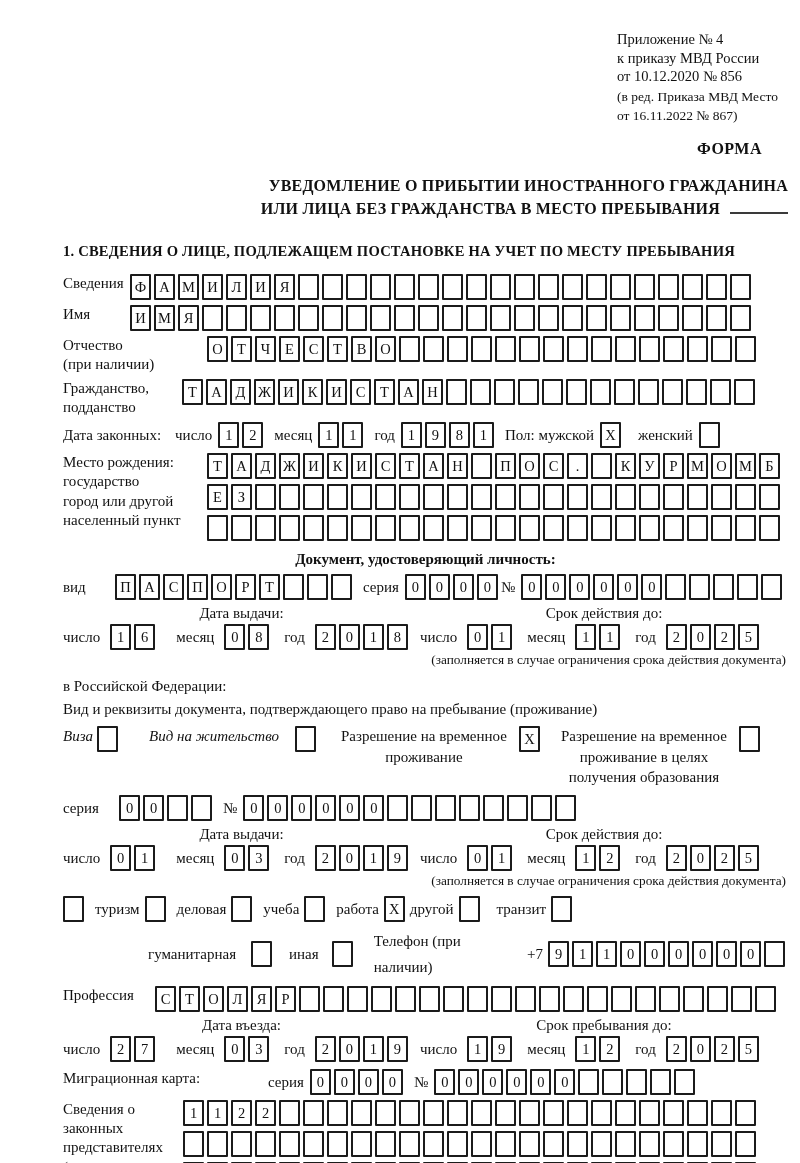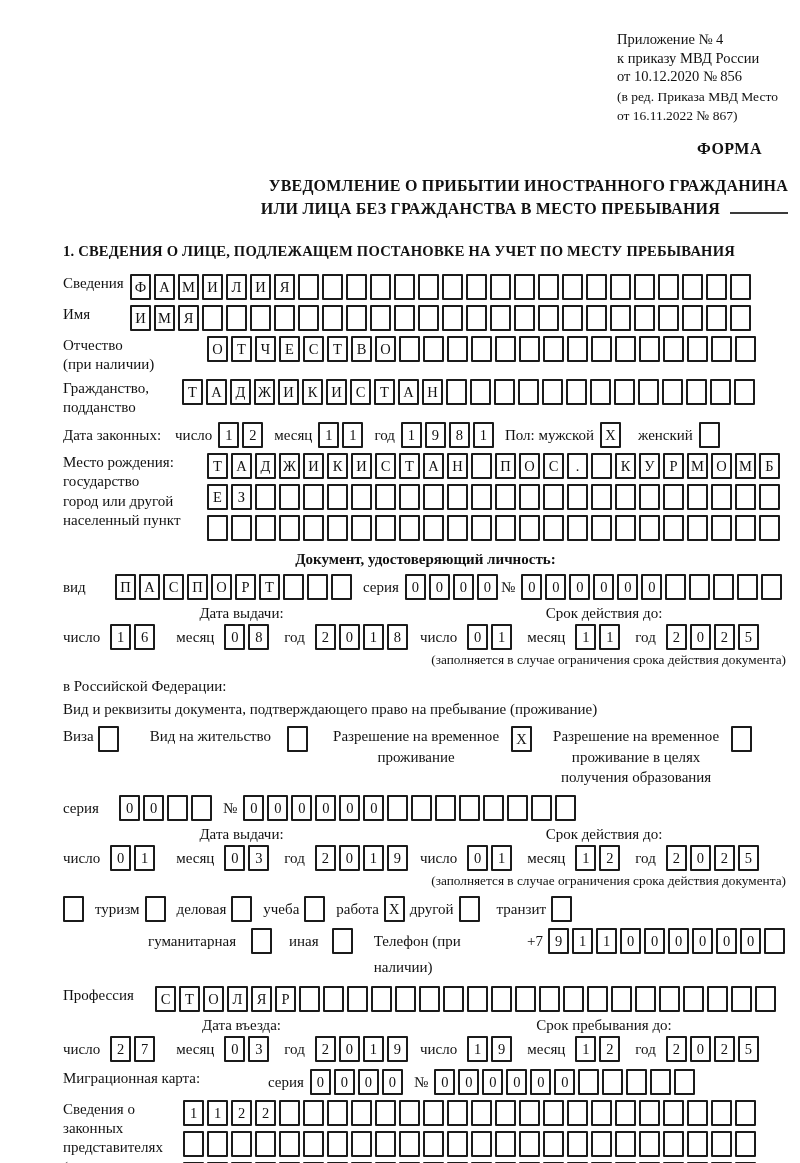--- a/index.html
+++ b/index.html
@@ -56,26 +56,26 @@
   .dcol-left { width: 357px; }
   .dcol-right { flex: 1; }
   .note { text-align: right; font-size: 13.3px; margin: 2px 2px 7px 0; }
 
   .plain { font-size: 15px; line-height: 1.5; }
 
   
   .ckrow { display: flex; align-items: flex-start; margin: 6px 0 8px; }
   .ckitem { display: flex; align-items: flex-start; }
   .cklabel { font-size: 15px; line-height: 1.35; white-space: pre-line; text-align: center; }
-  .cklabel.left { text-align: right; }
+  .cklabel.left { text-align: right; font-style: italic; }
 
   
   .purpose-row { display: flex; align-items: flex-start; margin-bottom: 6px; font-size: 15px; }
   .purpose-row .ilabel { margin-right: 5px; }
-  .indent85 { margin-left: 85px; }
+  .indent85 { margin-left: 85px; align-items: center; }
 
   .rep-right { flex: 1; }
 </style>
 </head>
 <body>
 
 <div class="page">
 
   <div class="hdr">
     <div>Приложение № 4</div>

